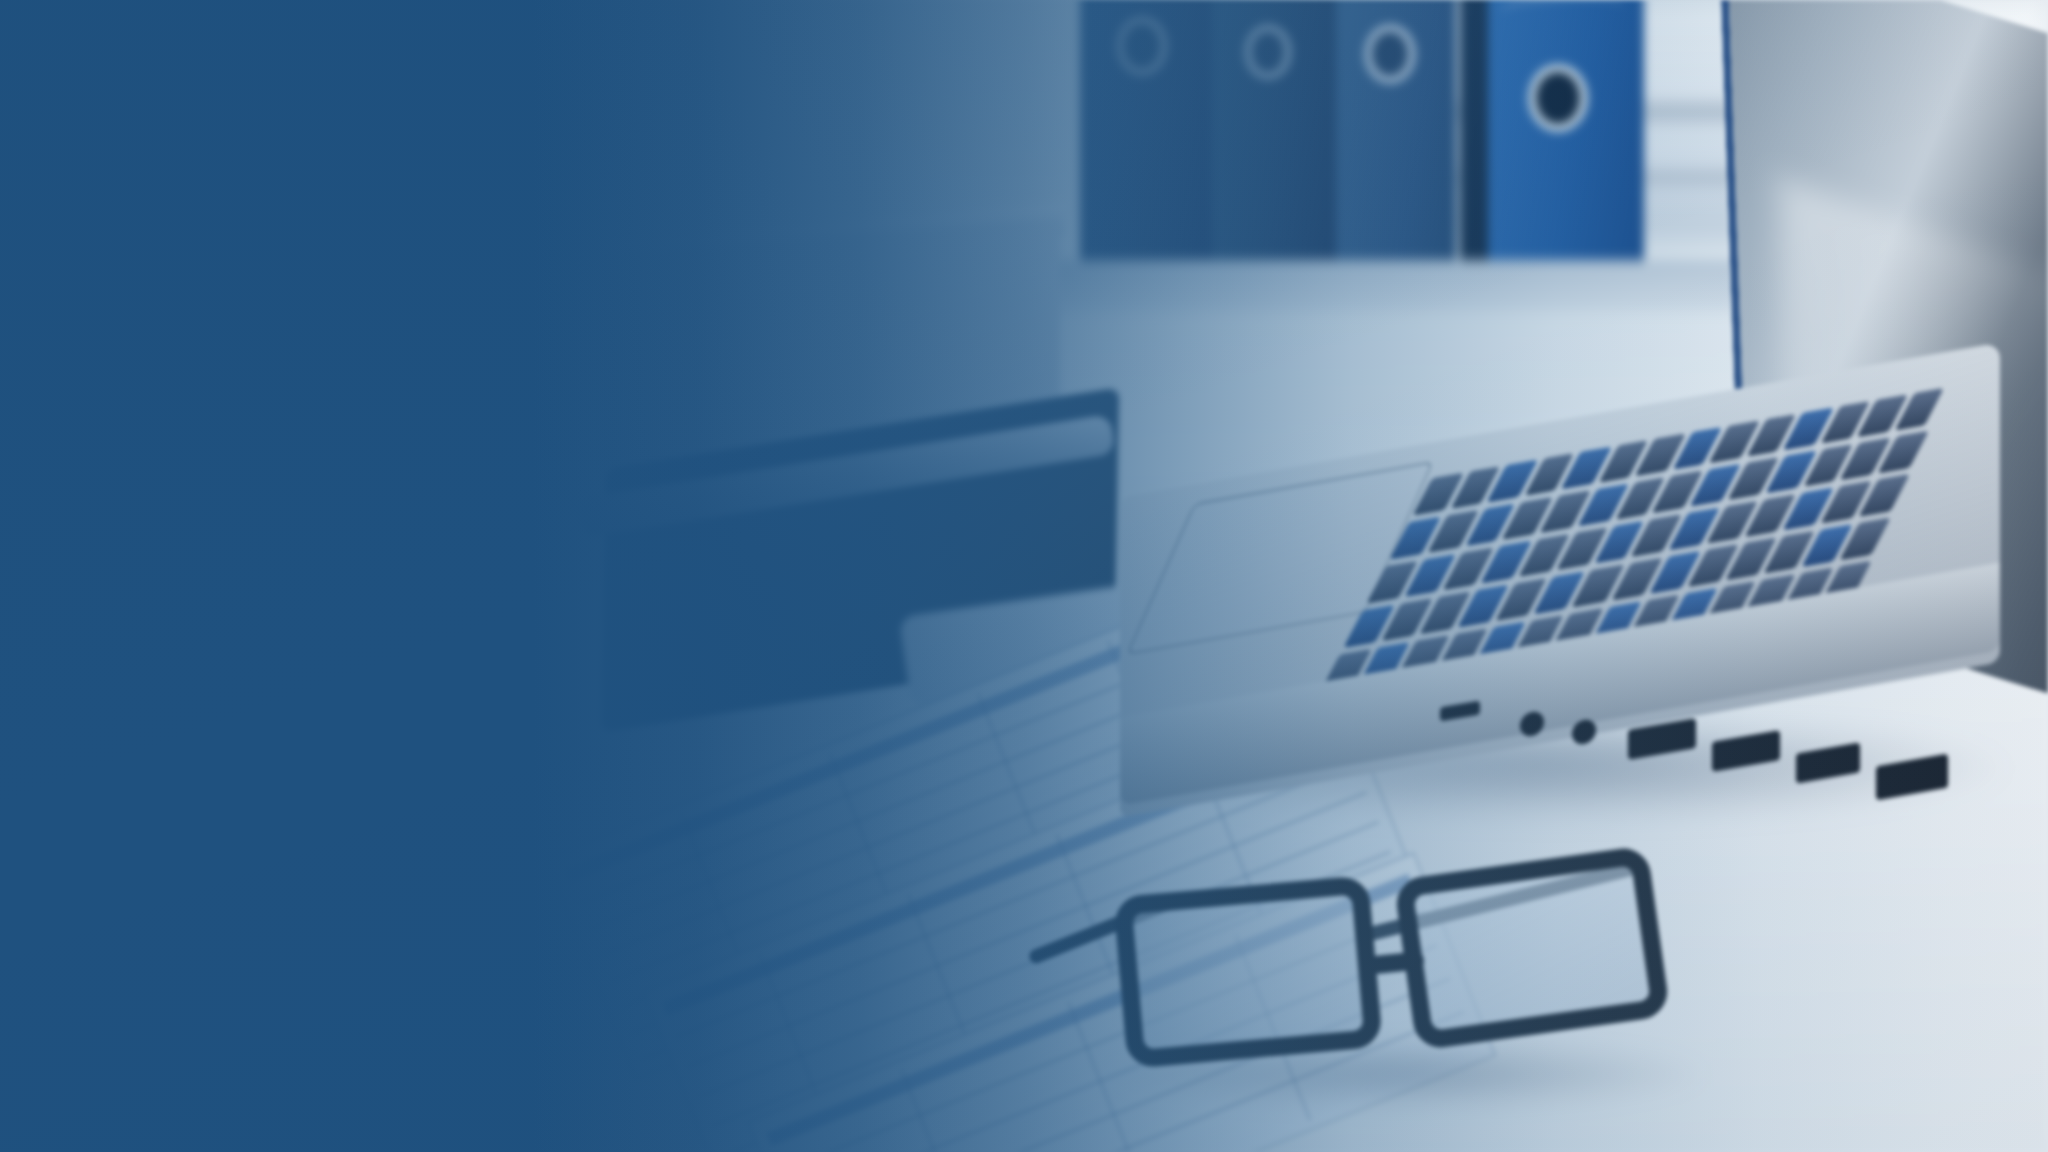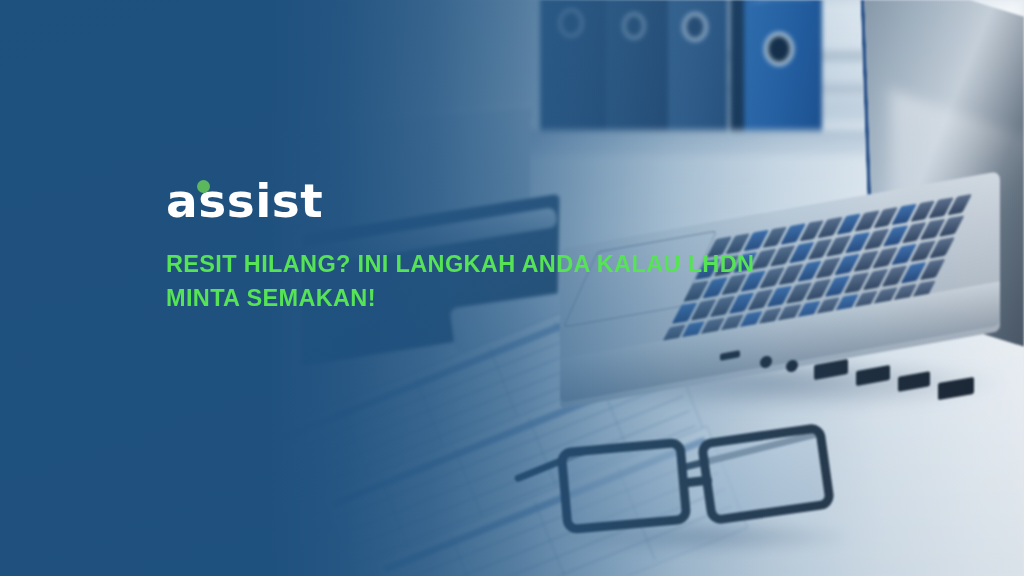--- a/index.html
+++ b/index.html
@@ -466,24 +466,14 @@
       <div class="temple a"></div>
       <div class="lens left"></div>
       <div class="lens right"></div>
       <div class="bridge"></div>
     </div>
   </div>
 
   <div class="overlay-solid"></div>
   <div class="overlay-vert"></div>
 
-  <div class="content">
-
-    <div class="logo">
-      <span class="logo-word">assist</span>
-      <span class="logo-dot"></span>
-    </div>
-
-    <h1 class="headline">RESIT HILANG? INI LANGKAH ANDA KALAU LHDN MINTA SEMAKAN!</h1>
-
-  </div>
 
 </div>
 
 </body></html>

